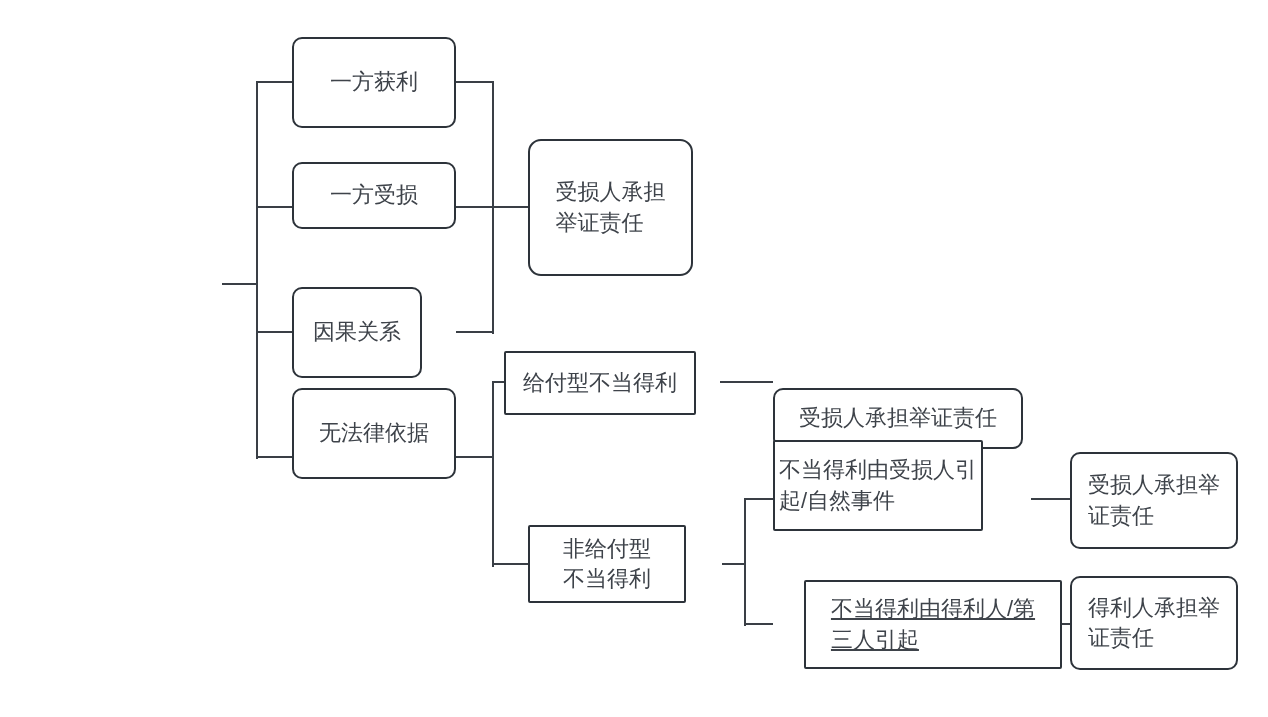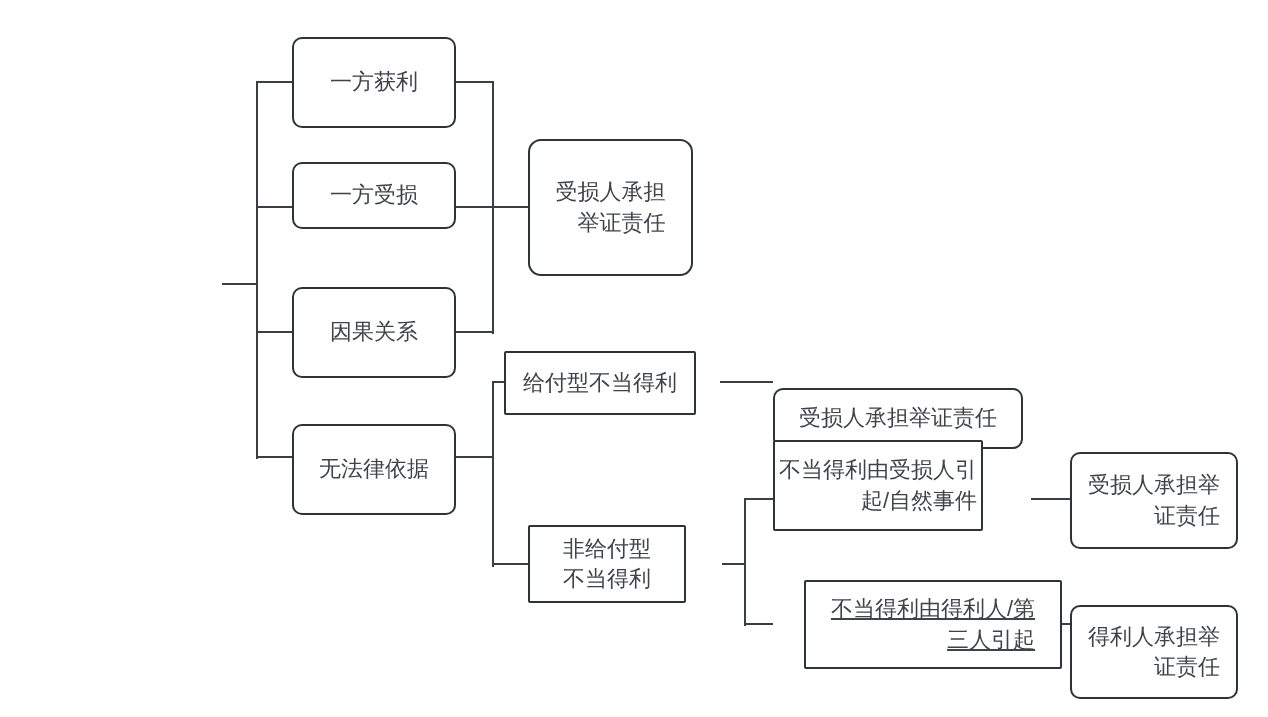--- a/index.html
+++ b/index.html
@@ -4,21 +4,21 @@
 <style>
   html,body{margin:0;padding:0;background:#ffffff;}
   .stage{
     position:relative;width:1268px;height:717px;background:#ffffff;
     font-family:"Liberation Sans","DejaVu Sans",sans-serif;overflow:hidden;
   }
   .node{
     position:absolute;box-sizing:border-box;
     border:2px solid #2d333a;background:#ffffff;border-radius:10px;
     display:flex;align-items:center;justify-content:center;
-    text-align:right;font-size:22px;line-height:1.38;color:#3e434a;
+    text-align:left;font-size:22px;line-height:1.38;color:#3e434a;
     white-space:pre-line;padding:0;
   }
   .sq{border-radius:2px;}
   .edge{position:absolute;background:#3a3f46;}
 </style>
 </head>
 <body>
 
 <div class="stage">
 
@@ -47,39 +47,39 @@
   <div class="edge" style="left:744px;top:623px;width:29px;height:2px;"></div>
 
   <div class="edge" style="left:1031px;top:498px;width:39px;height:2px;"></div>
   <div class="edge" style="left:1031px;top:623px;width:39px;height:2px;"></div>
 
 
   <div class="node" style="left:292px;top:37px;width:164px;height:91px;">一方获利</div>
 
   <div class="node" style="left:292px;top:162px;width:164px;height:67px;">一方受损</div>
 
-  <div class="node" style="left:292px;top:287px;width:164px;height:91px;">因果关系</div>
+  <div class="node" style="left:292px;top:287px;width:130px;height:91px;">因果关系</div>
 
-  <div class="node" style="left:292px;top:424px;width:164px;height:91px;">无法律依据</div>
+  <div class="node" style="left:292px;top:388px;width:164px;height:91px;">无法律依据</div>
 
   <div class="node" style="left:528px;top:139px;width:165px;height:137px;border-radius:13px;">受损人承担
 举证责任</div>
 
   <div class="node sq" style="left:504px;top:351px;width:192px;height:64px;">给付型不当得利</div>
 
   <div class="node" style="left:773px;top:352px;width:250px;height:61px;margin-top:36px;">受损人承担举证责任</div>
 
   <div class="node sq" style="left:528px;top:525px;width:158px;height:78px;">非给付型
 不当得利</div>
 
   <div class="node sq" style="left:773px;top:440px;width:210px;height:91px;">不当得利由受损人引
 起/自然事件</div>
 
   <div class="node" style="left:1070px;top:452px;width:168px;height:97px;">受损人承担举
 证责任</div>
 
   <div class="node sq" style="left:804px;top:580px;width:258px;height:89px;text-decoration:underline;">不当得利由得利人/第
 三人引起</div>
 
-  <div class="node" style="left:1070px;top:576px;width:168px;height:94px;margin-top:29px;">得利人承担举
+  <div class="node" style="left:1070px;top:576px;width:168px;height:94px;">得利人承担举
 证责任</div>
 
 </div>
 
 </body></html>

